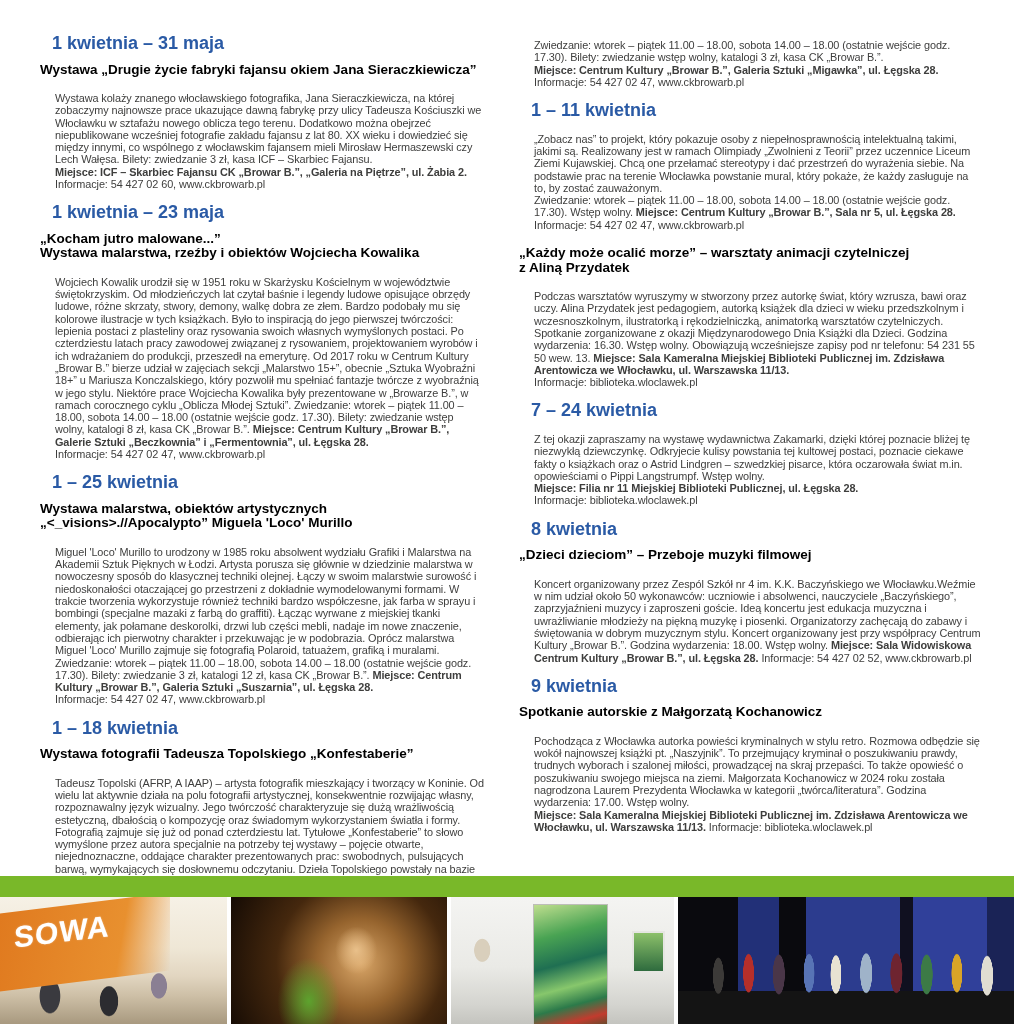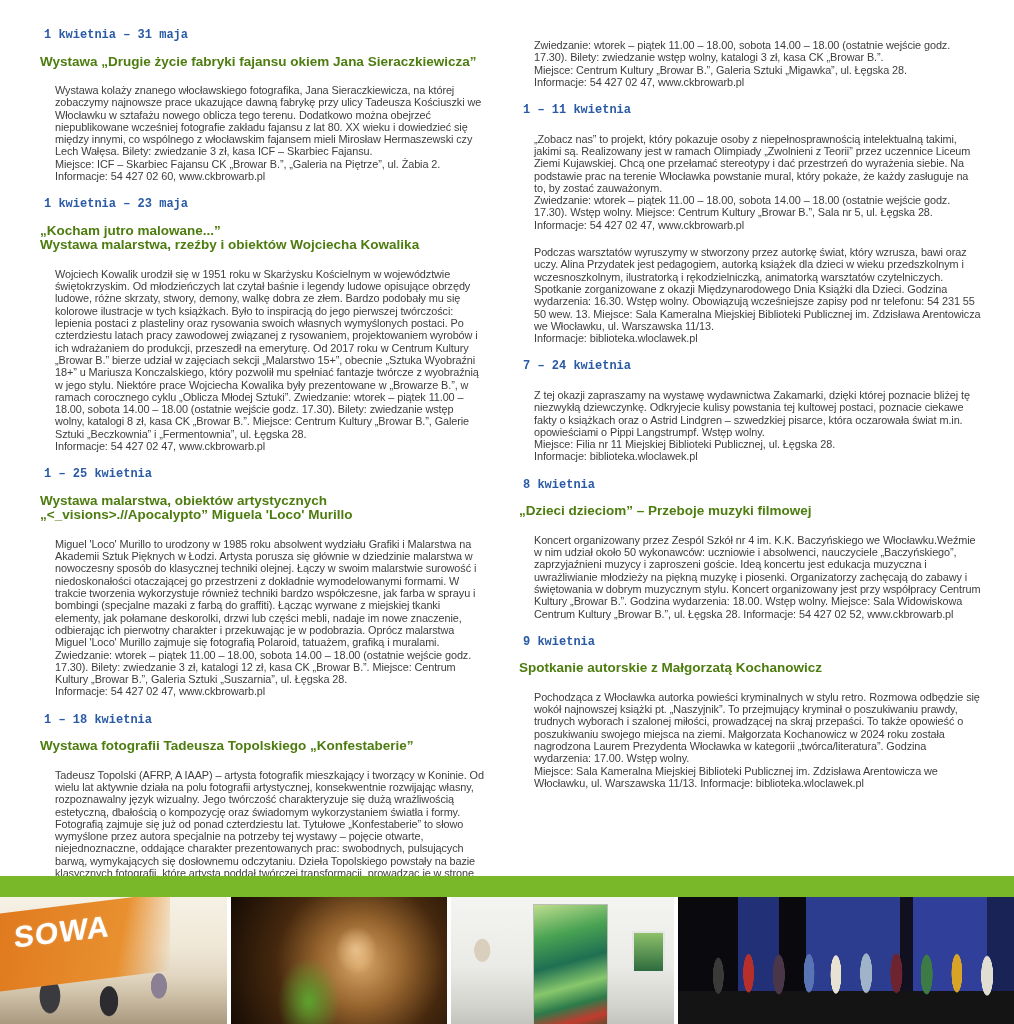--- a/index.html
+++ b/index.html
@@ -18,39 +18,38 @@
     gap:19px;
     padding:24px 16px 0 40px;
     height:876px;
     overflow:hidden;
   }
   .column{min-width:0;}
   .column.left{width:460px;}
   .column.right{width:479px;}
   .event{margin:0 0 11px 0;}
   .event h2.date{
-    margin:4px;
-    font-size:12px;line-height:14.5px;
+    margin:12px;
+    font-size:18px;line-height:14.5px;
     font-weight:bold;
     color:#2a5aa5;
-    font-family:Liberation Mono, monospace;
   }
   .event h3.title{
     margin:12px 0 1px 0;
     font-size:13.5px;line-height:14.5px;
     font-weight:bold;
-    color:#4d7c0f;
+    color:#000000;
   }
   .event p.body{
     margin:15px;
     font-size:10.9px;
     line-height:12.3px;
     letter-spacing:-0.1px;
   }
-  .event p.body span.b{font-weight:normal;}
+  .event p.body span.b{font-weight:bold;}
   
   .green-bar{
     position:absolute;left:0;top:876px;
     width:1014px;height:21px;
     background:#79b829;
   }
   .photo-strip{
     position:absolute;left:0;top:897px;
     width:1014px;height:127px;
     display:flex;gap:4px;
@@ -157,20 +156,24 @@
     </div>
   <div class="column right" id="col-right">
       <article class="event">
         <p class="body"><span>Zwiedzanie: wtorek – piątek 11.00 – 18.00, sobota 14.00 – 18.00 (ostatnie wejście godz. 17.30). Bilety: zwiedzanie wstęp wolny, katalogi 3 zł, kasa CK „Browar B.”.</span><br><span class="b">Miejsce: Centrum Kultury „Browar B.”, Galeria Sztuki „Migawka”, ul. Łęgska 28.</span><br><span>Informacje: 54 427 02 47, www.ckbrowarb.pl</span></p>
       </article>
       <article class="event">
         <h2 class="date">1 – 11 kwietnia</h2>
         <p class="body"><span>„Zobacz nas” to projekt, który pokazuje osoby z niepełnosprawnością intelektualną takimi, jakimi są. Realizowany jest w ramach Olimpiady „Zwolnieni z Teorii” przez uczennice Liceum Ziemi Kujawskiej. Chcą one przełamać stereotypy i dać przestrzeń do wyrażenia siebie. Na podstawie prac na terenie Włocławka powstanie mural, który pokaże, że każdy zasługuje na to, by zostać zauważonym.</span><br><span>Zwiedzanie: wtorek – piątek 11.00 – 18.00, sobota 14.00 – 18.00 (ostatnie wejście godz. 17.30). Wstęp wolny. </span><span class="b">Miejsce: Centrum Kultury „Browar B.”, Sala nr 5, ul. Łęgska 28.</span><br><span>Informacje: 54 427 02 47, www.ckbrowarb.pl</span></p>
       </article>
       <article class="event">
+        <h3 class="title">
+          <div class="title-line">„Każdy może ocalić morze” – warsztaty animacji czytelniczej</div>
+          <div class="title-line">z Aliną Przydatek</div>
+        </h3>
         <p class="body"><span>Podczas warsztatów wyruszymy w stworzony przez autorkę świat, który wzrusza, bawi oraz uczy. Alina Przydatek jest pedagogiem, autorką książek dla dzieci w wieku przedszkolnym i wczesnoszkolnym, ilustratorką i rękodzielniczką, animatorką warsztatów czytelniczych. Spotkanie zorganizowane z okazji Międzynarodowego Dnia Książki dla Dzieci. Godzina wydarzenia: 16.30. Wstęp wolny. Obowiązują wcześniejsze zapisy pod nr telefonu: 54 231 55 50 wew. 13. </span><span class="b">Miejsce: Sala Kameralna Miejskiej Biblioteki Publicznej im. Zdzisława Arentowicza we Włocławku, ul. Warszawska 11/13.</span><br><span>Informacje: biblioteka.wloclawek.pl</span></p>
       </article>
       <article class="event">
         <h2 class="date">7 – 24 kwietnia</h2>
         <p class="body"><span>Z tej okazji zapraszamy na wystawę wydawnictwa Zakamarki, dzięki której poznacie bliżej tę niezwykłą dziewczynkę. Odkryjecie kulisy powstania tej kultowej postaci, poznacie ciekawe fakty o książkach oraz o Astrid Lindgren – szwedzkiej pisarce, która oczarowała świat m.in. opowieściami o Pippi Langstrumpf. Wstęp wolny.</span><br><span class="b">Miejsce: Filia nr 11 Miejskiej Biblioteki Publicznej, ul. Łęgska 28.</span><br><span>Informacje: biblioteka.wloclawek.pl</span></p>
       </article>
       <article class="event">
         <h2 class="date">8 kwietnia</h2>
         <h3 class="title">
           <div class="title-line">„Dzieci dzieciom” – Przeboje muzyki filmowej</div>

